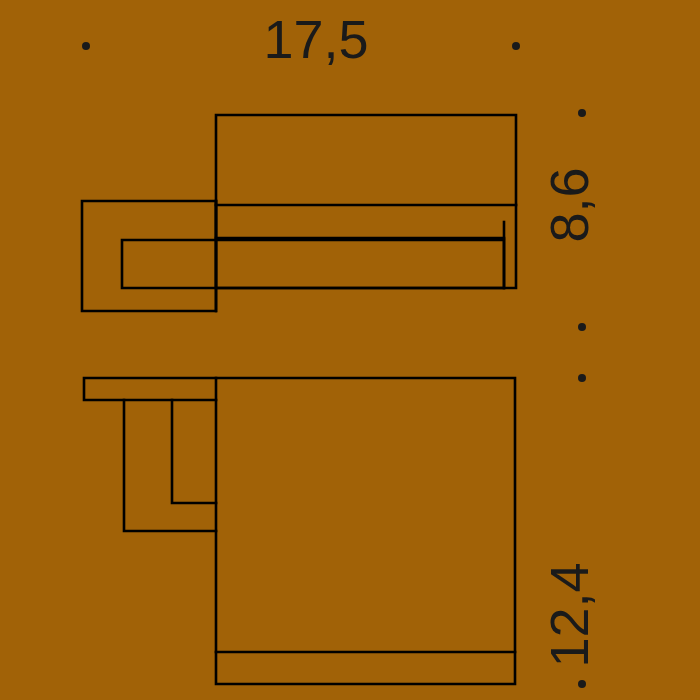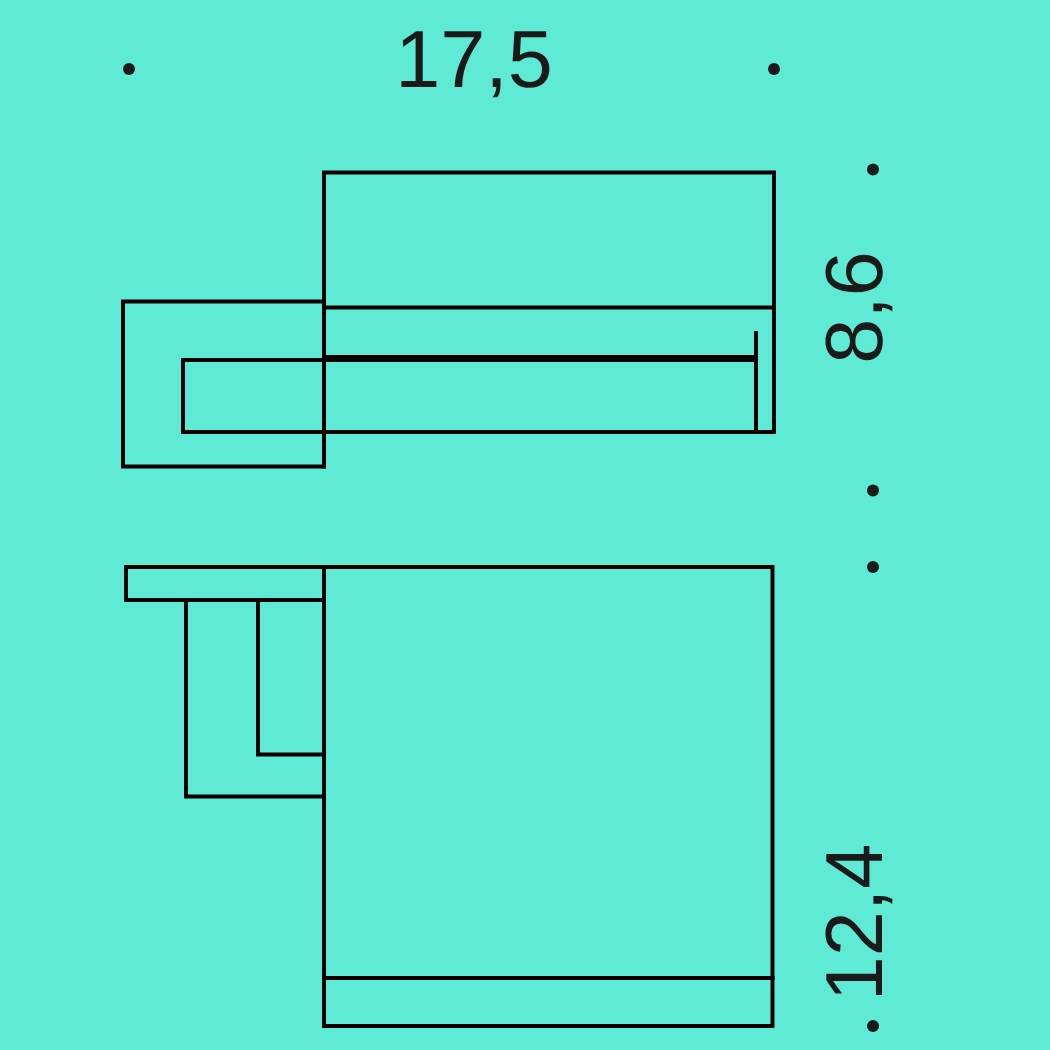--- a/index.html
+++ b/index.html
@@ -10,21 +10,21 @@
   body {
     width: 700px;
     height: 700px;
     font-family: "Liberation Sans", sans-serif;
     overflow: hidden;
   }
   #drawing-root {
     position: relative;
     width: 700px;
     height: 700px;
-    background: #5eead4;
+    background: #a16207;
   }
   svg#technical-drawing {
     display: block;
     width: 700px;
     height: 700px;
   }
   .outline {
     fill: none;
     stroke: #000000;
     stroke-width: 2.6;

